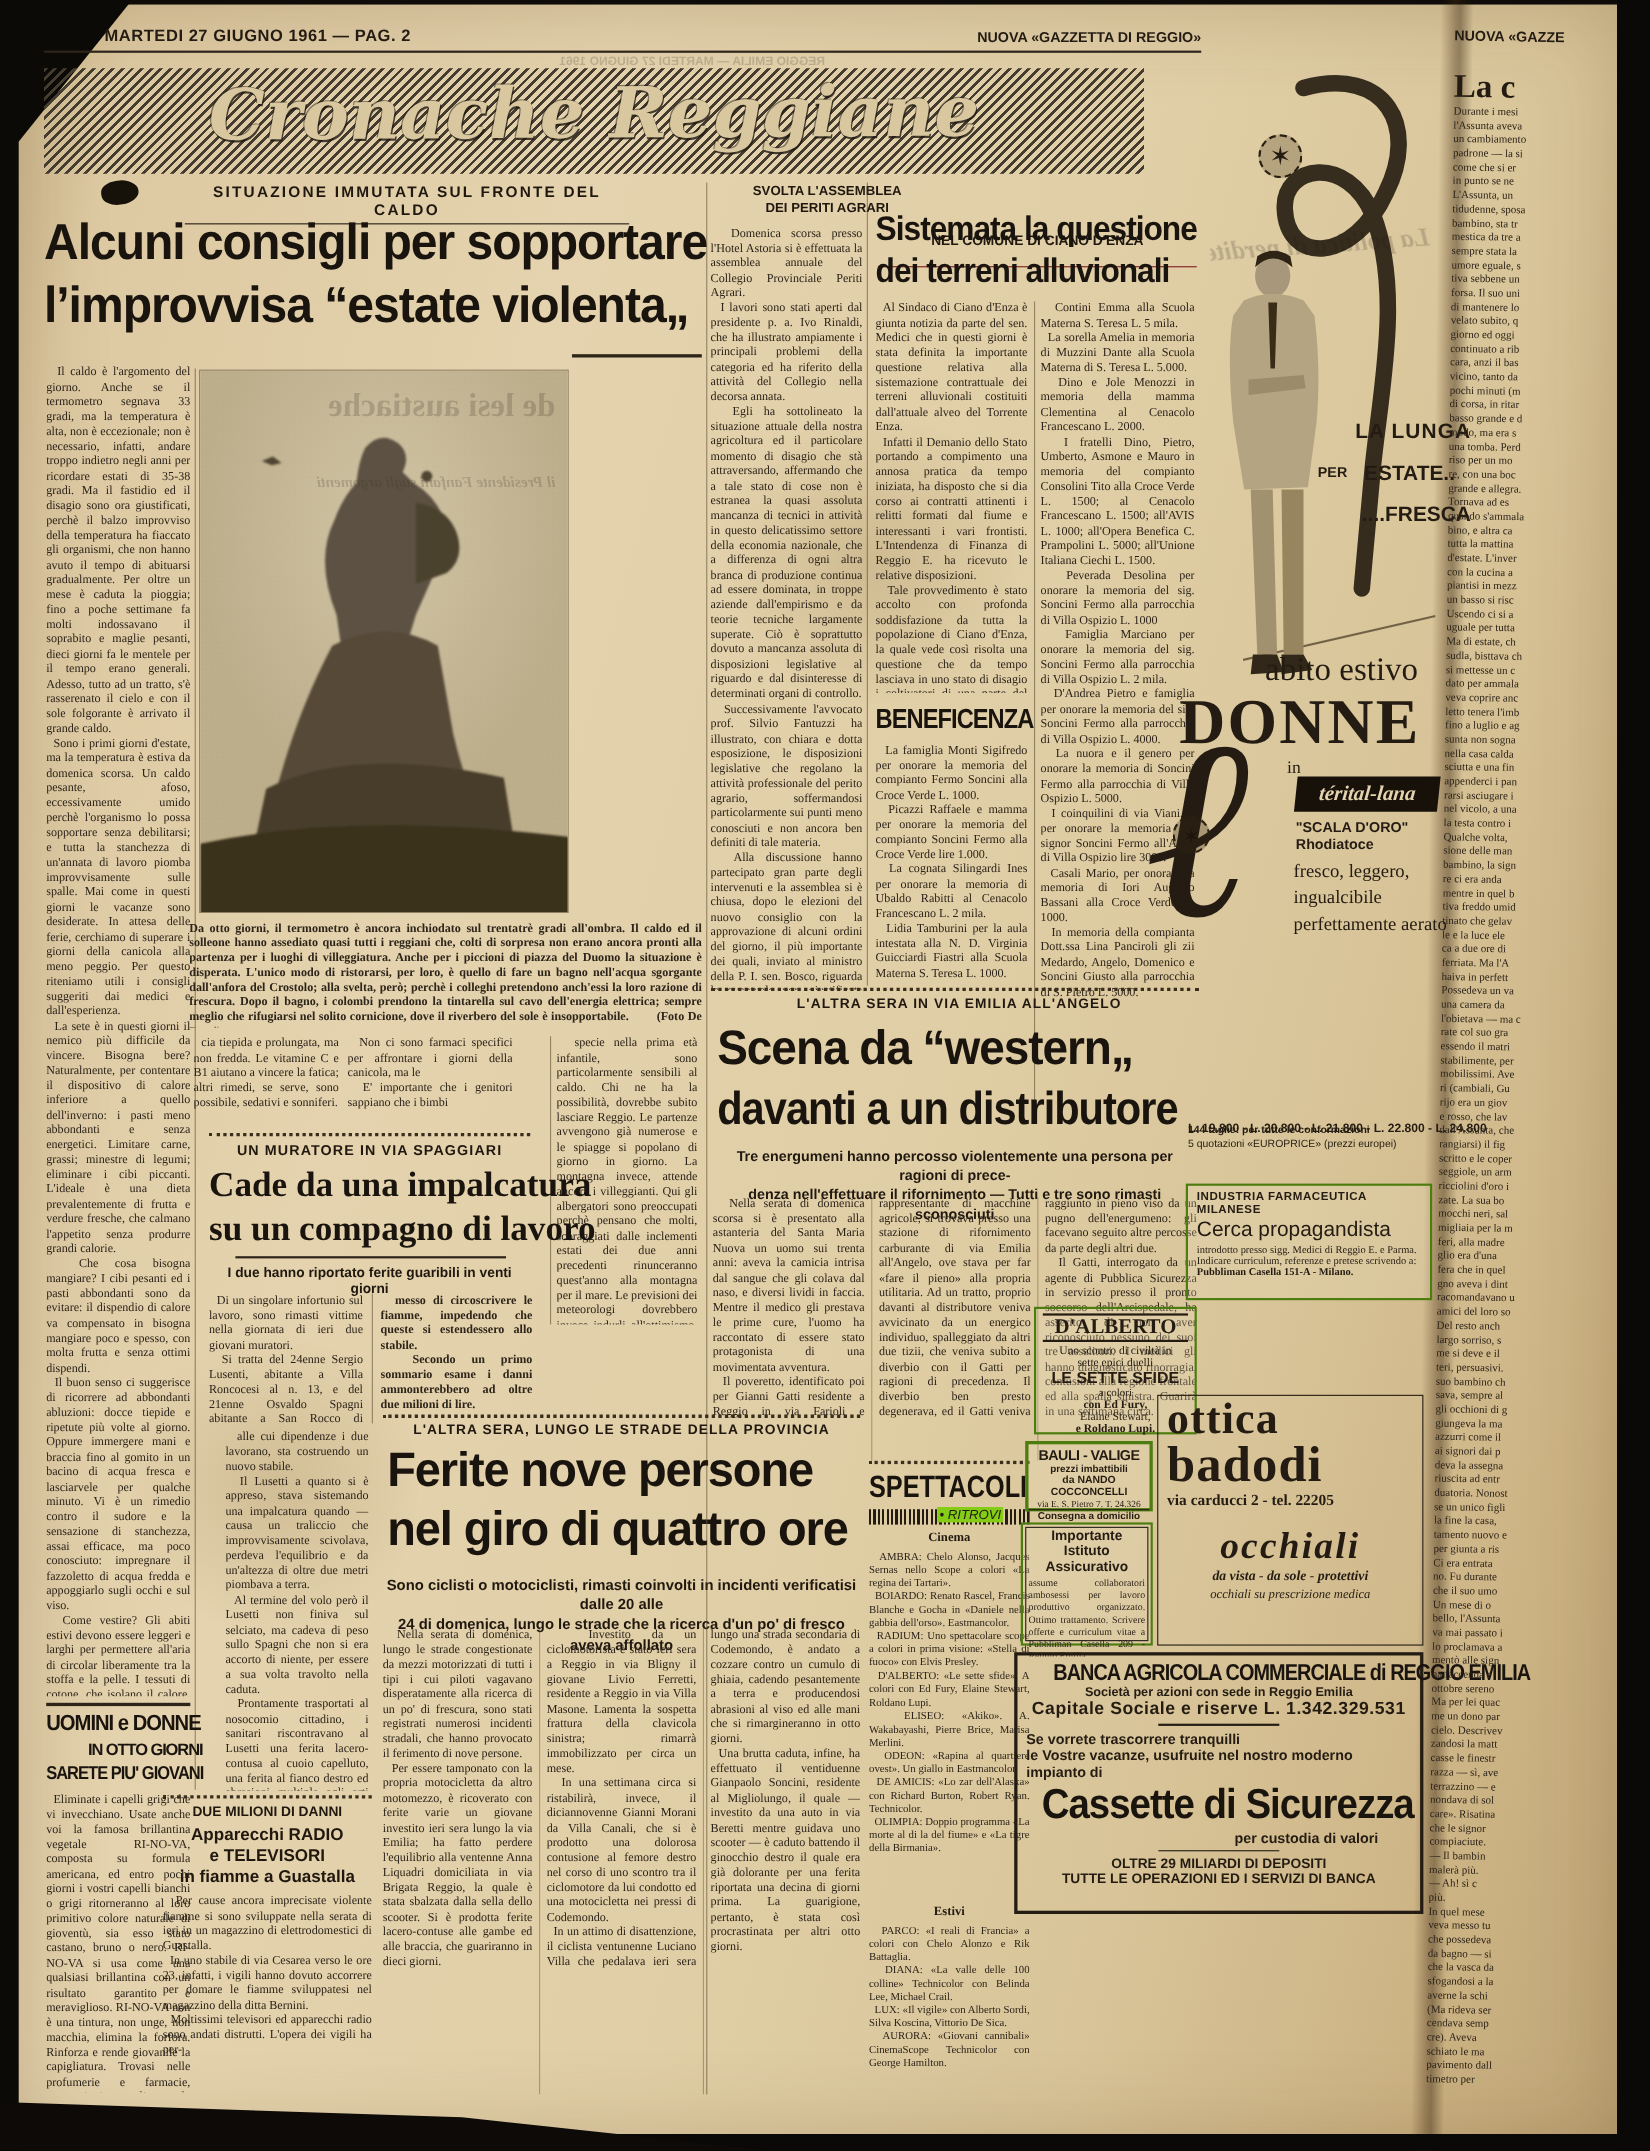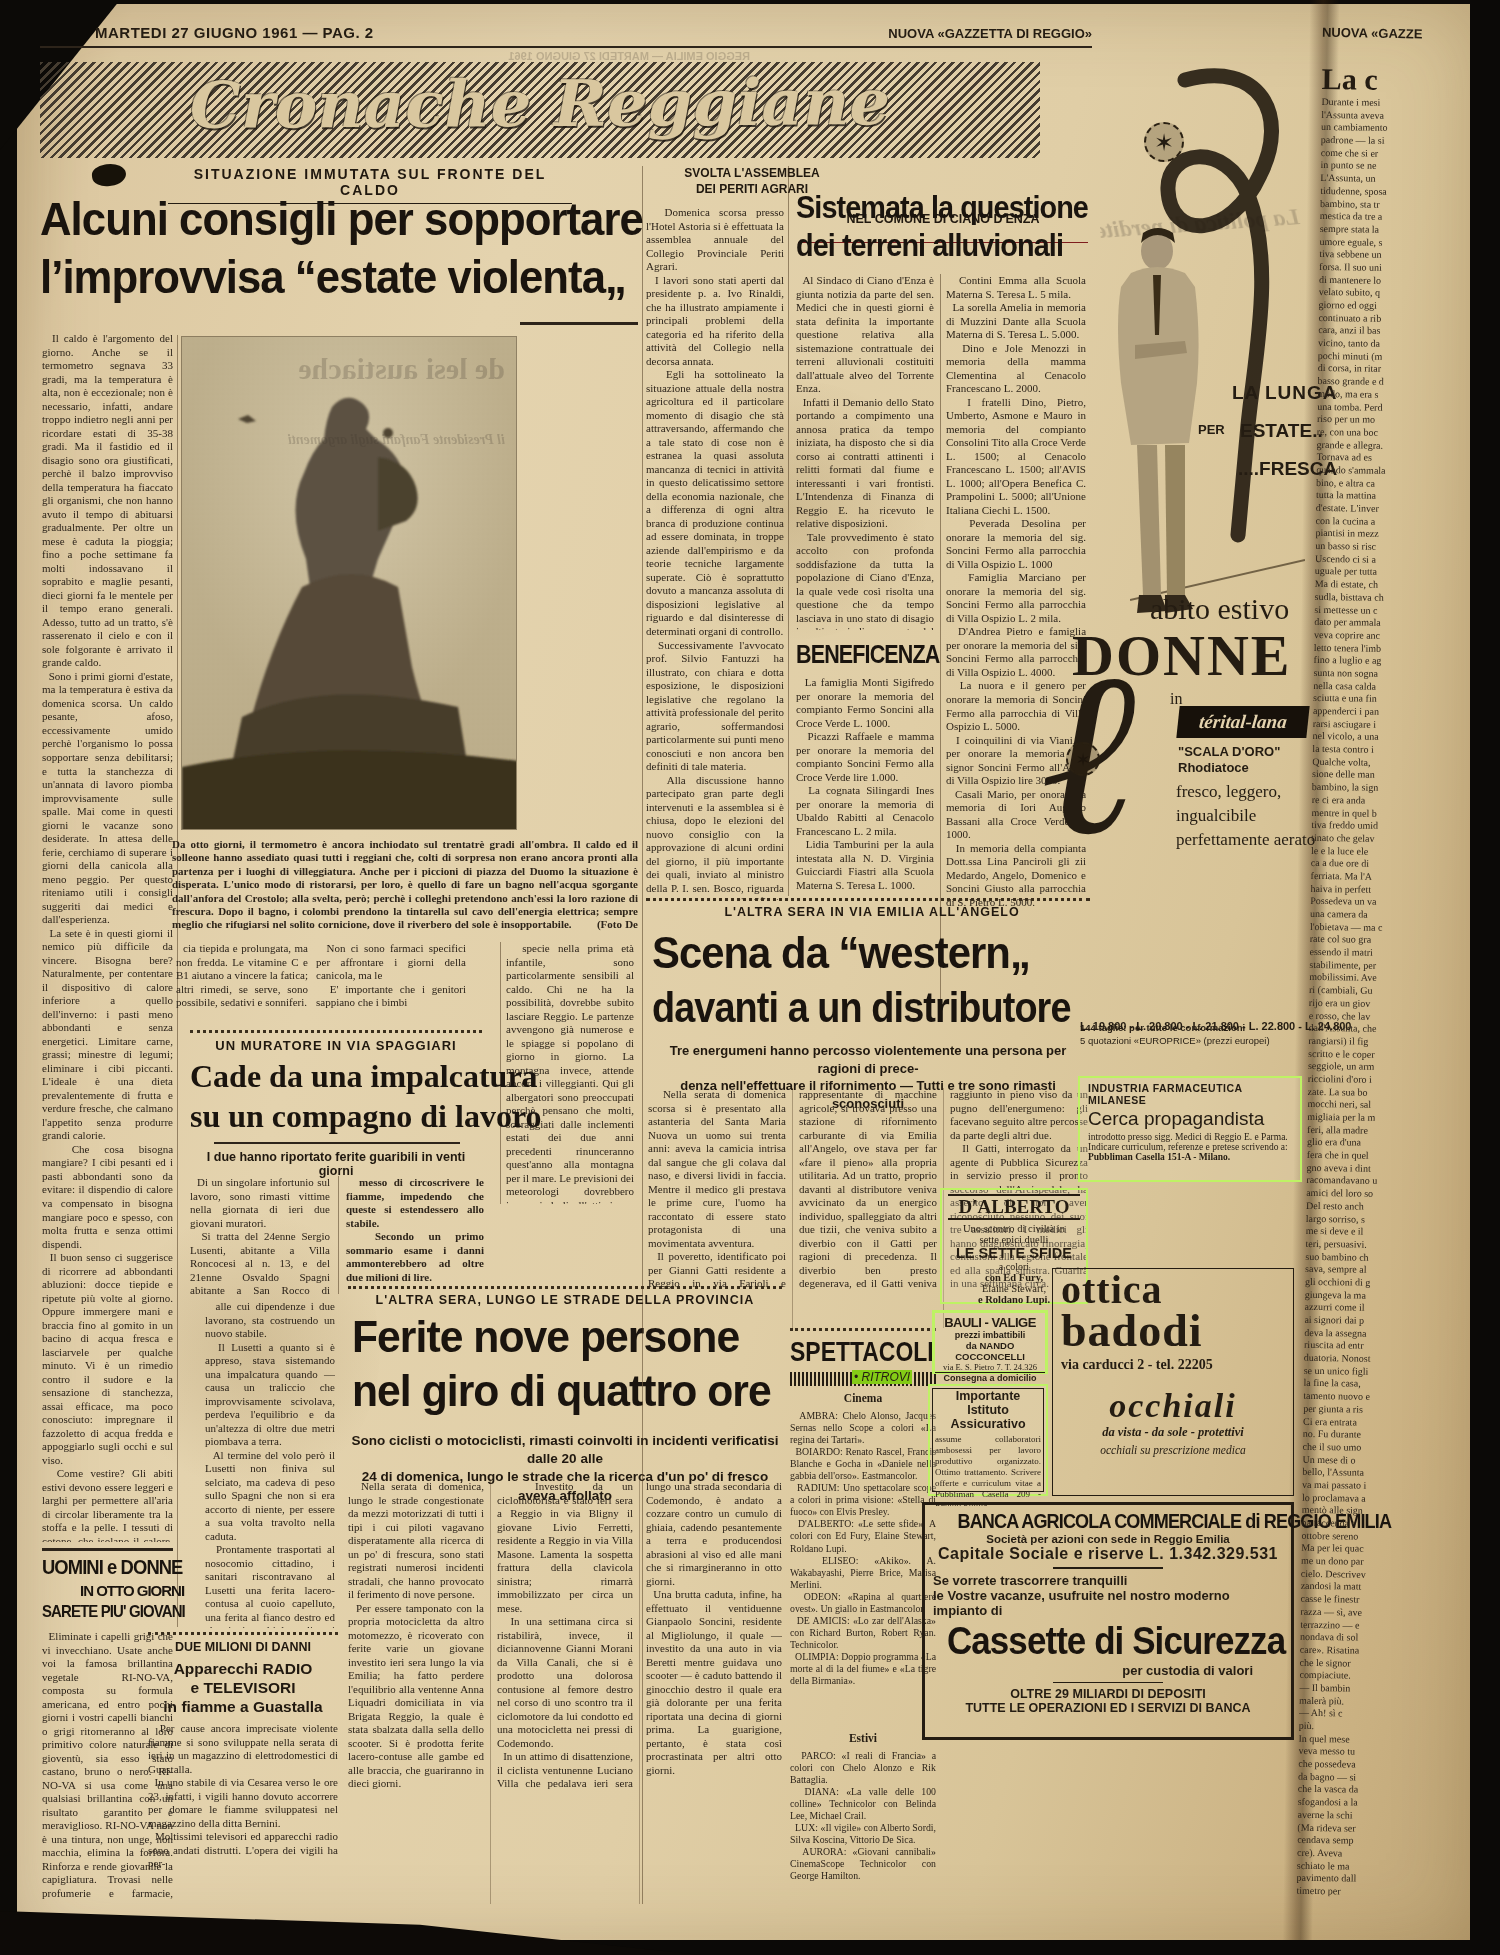--- a/index.html
+++ b/index.html
@@ -16,21 +16,21 @@
   .serif { font-family:"Liberation Serif", serif; }
   .bt { font-size:11px; line-height:1.23; text-align:justify; color:#2d241a;
     white-space:pre-wrap; overflow:hidden; }
   .btb { font-weight:bold; }
   .hl { font-family:"Liberation Sans",sans-serif; font-weight:bold; color:#1a140e; letter-spacing:-1px; transform-origin:0 50%; white-space:nowrap; }
   .kick { font-family:"Liberation Sans",sans-serif; font-weight:bold; color:#20180f; text-align:center; }
   .rule { background:#2d241a; }
   .vrule { width:1px; background:rgba(70,50,25,.5); }
   .coil { border-top:3px dotted #3a2e1c; height:0; }
   .cols3 { column-count:3; column-gap:13px; column-rule:1px solid rgba(70,50,25,.35); }
-  .box { border:2px solid #bef264; background:rgba(235,222,190,.25); }
+  .box { border:2px solid #4d7c0f; background:rgba(235,222,190,.25); }
   .ghost { color:#3c332a; transform:scaleX(-1); opacity:.22; filter:blur(.4px);
     font-weight:bold; white-space:nowrap; overflow:hidden; }
   .hatch { background:repeating-linear-gradient(135deg,#453c30 0 2.5px, rgba(69,60,48,0) 2.5px 6.2px); }
   .masthead-txt { font-family:"DejaVu Serif", serif; font-style:italic; font-weight:bold;
     color:#d9c79f; text-shadow:1px 2px 0 rgba(30,24,16,.8), -1px -1px 0 rgba(30,24,16,.5); }
   .ctr { text-align:center; }
   .pre { white-space:pre-line; }
 </style>
 </head>
 <body>

